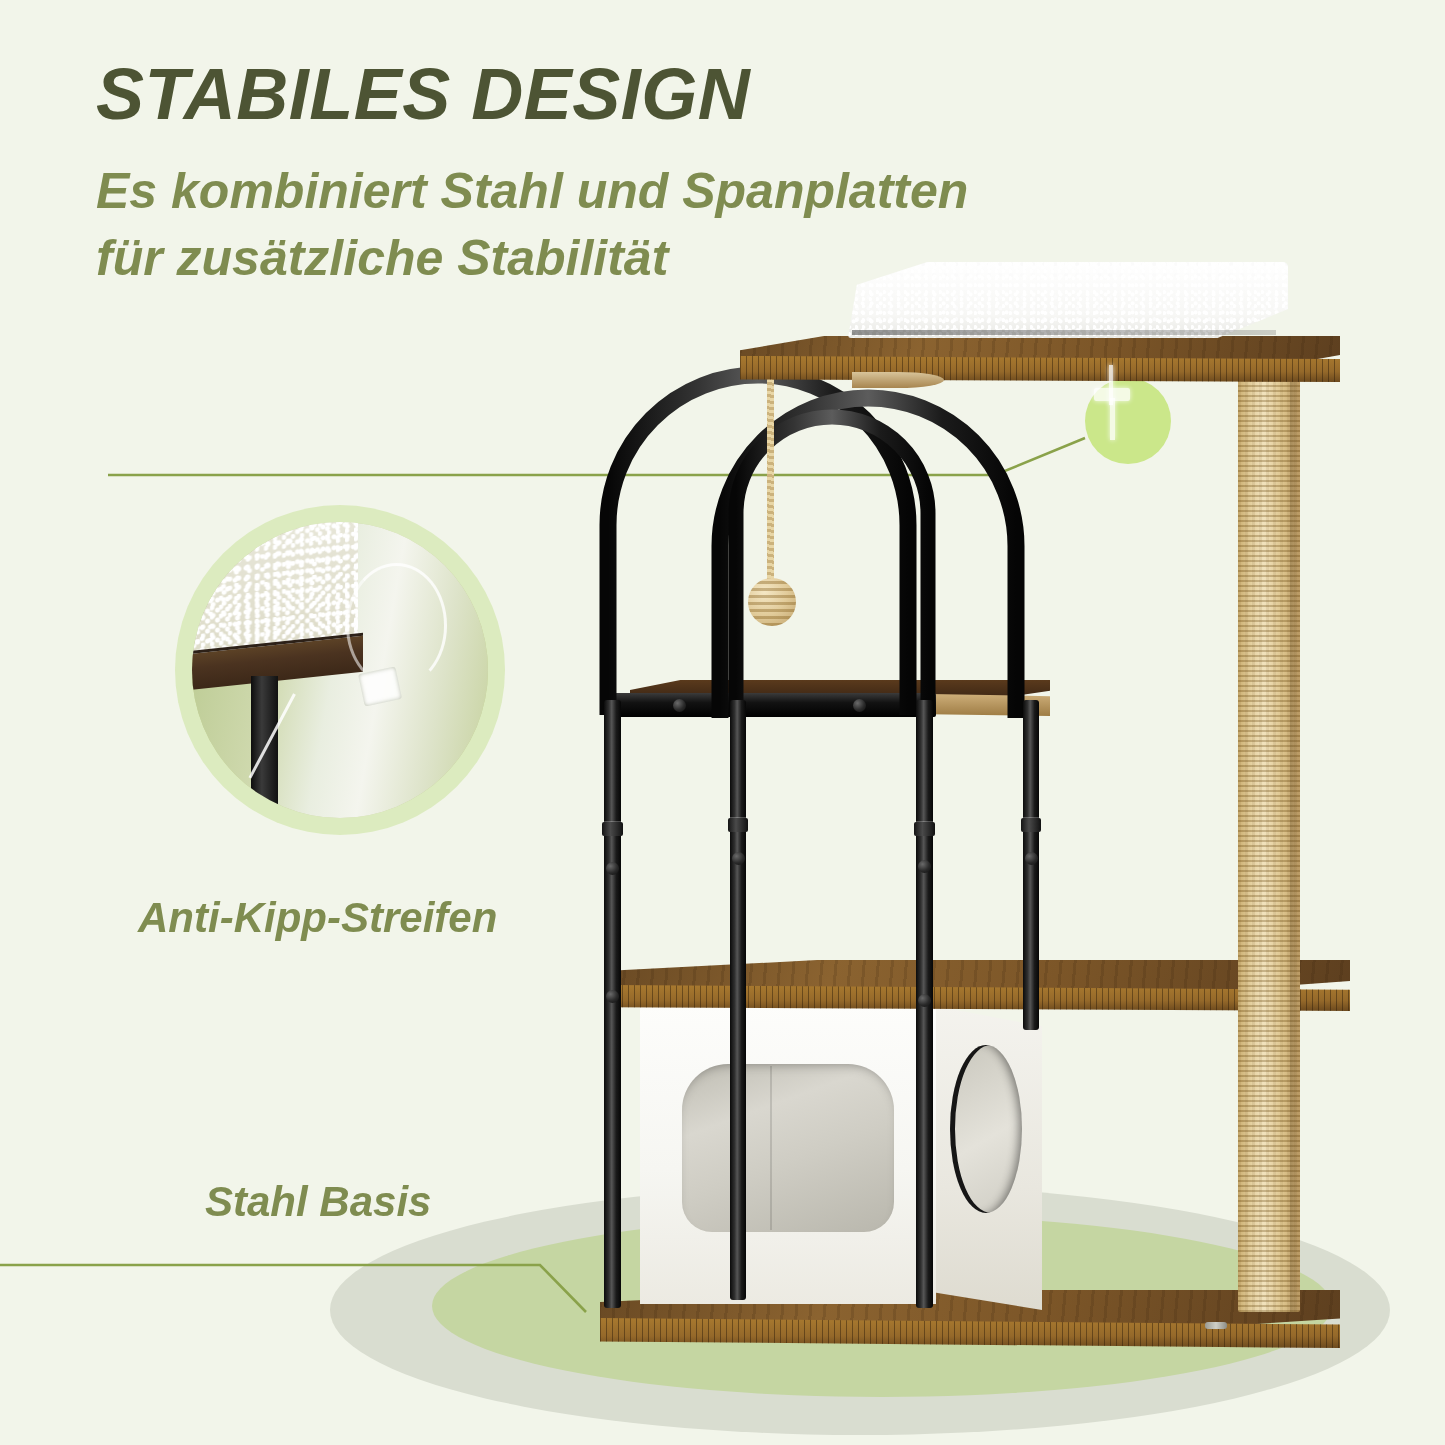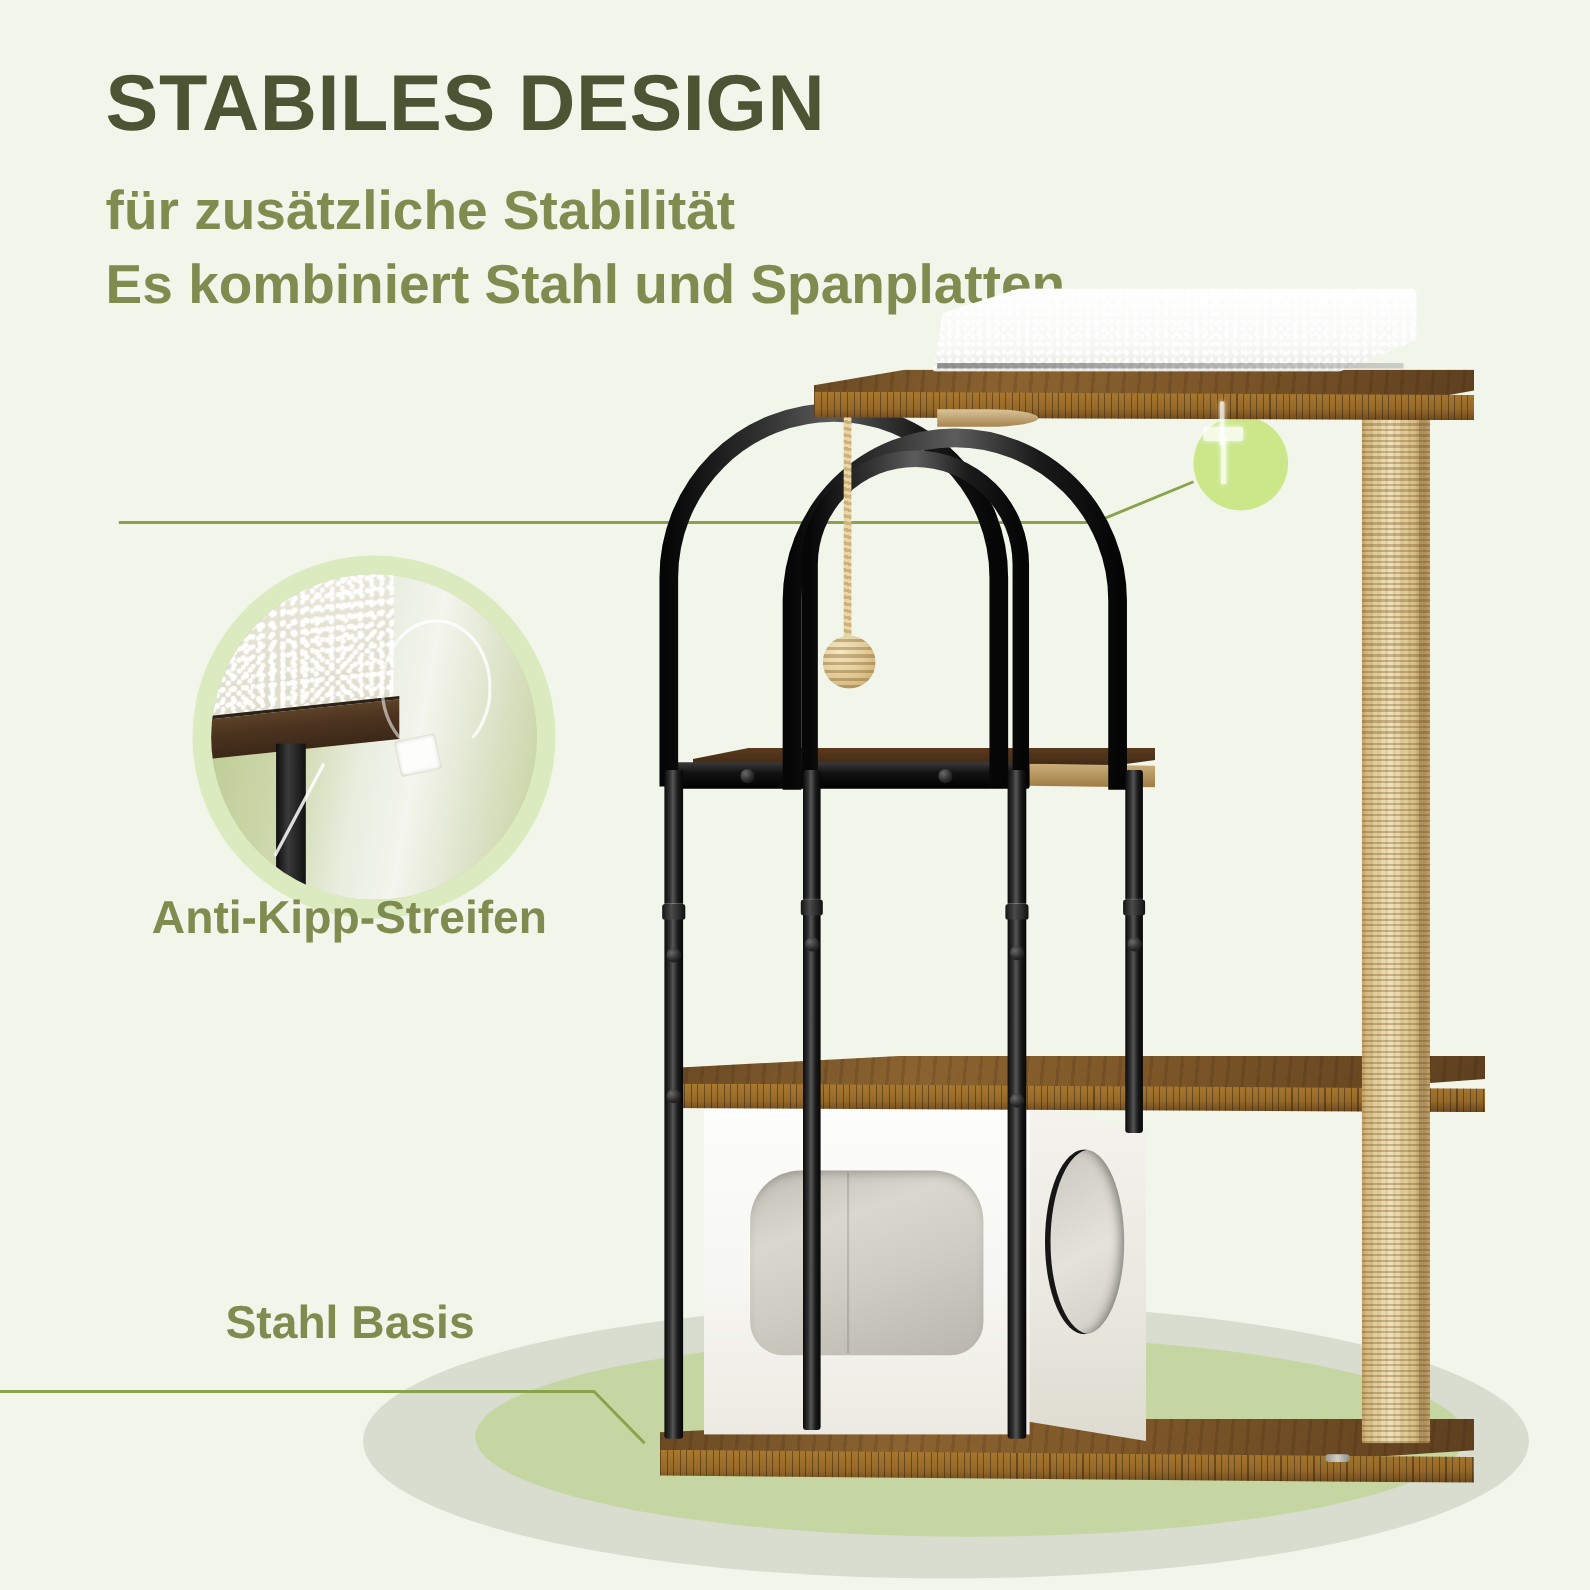--- a/index.html
+++ b/index.html
@@ -3,38 +3,38 @@
 <meta charset="utf-8">
 <title>Stabiles Design</title>
 <style>
   html,body{margin:0;padding:0;}
   body{
     width:1445px;height:1445px;overflow:hidden;
     background:#f2f5ea;
     font-family:"Liberation Sans", sans-serif;
     position:relative;
   }
-  #stage{position:absolute;inset:0;width:1261px;height:1445px;}
+  #stage{position:absolute;inset:0;width:1261px;height:1445px;font-style:italic;}
 
   
   .headline{
     position:absolute;left:96px;top:58px;
     font-size:72px;font-weight:bold;letter-spacing:0.5px;
     color:#4d5434;line-height:1;white-space:nowrap;
   }
   .subline{
     position:absolute;left:96px;top:158px;width:1060px;
     font-size:50px;font-weight:bold;color:#7f8c50;
     line-height:1.34;letter-spacing:0px;
   }
   .callout-label{
     position:absolute;font-size:42px;font-weight:bold;color:#7f8c50;
     white-space:nowrap;letter-spacing:0px;
   }
-  #label-anti{left:138px;top:810px;text-align:center;}
+  #label-anti{left:138px;top:894px;text-align:center;}
   #label-base{left:205px;top:1178px;}
 
   
   .leader{position:absolute;overflow:visible;}
 
   
   .detail-circle{
     position:absolute;left:175px;top:505px;width:330px;height:330px;
     border-radius:50%;background:#dcebbf;
     display:flex;align-items:center;justify-content:center;
@@ -171,22 +171,22 @@
 </head>
 <body style="background: rgb(242, 245, 234);">
 
 <div id="stage">
 
   <div class="floor-outer"></div>
   <div class="floor-inner"></div>
 
   <div class="headline">STABILES DESIGN</div>
   <div class="subline">
+    <div>Es kombiniert Stahl und Spanplatten</div>
     <div>für zusätzliche Stabilität</div>
-    <div>Es kombiniert Stahl und Spanplatten</div>
   </div>
 
   <svg class="leader" style="left:0;top:440px;width:1445px;height:90px;">
     <polyline points="108,35 995,35 1085,-2" fill="none" stroke="#8aa24a" stroke-width="2.6"></polyline>
   </svg>
 
   <div class="mini-circle"></div>
 
   <div class="detail-circle">
     <div class="detail-inner">

